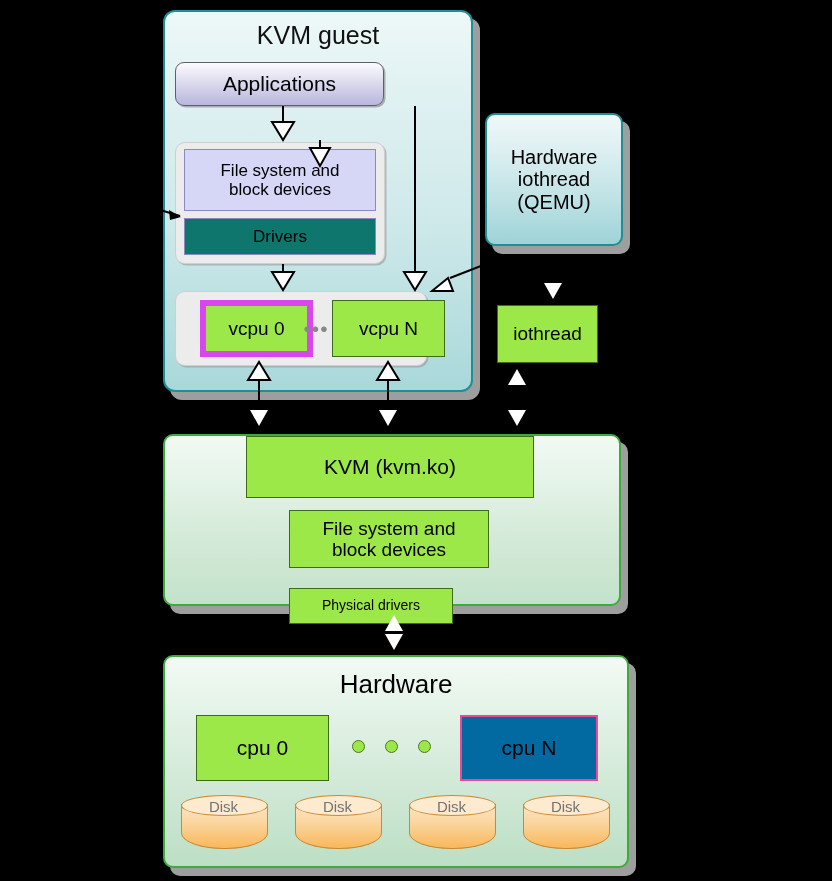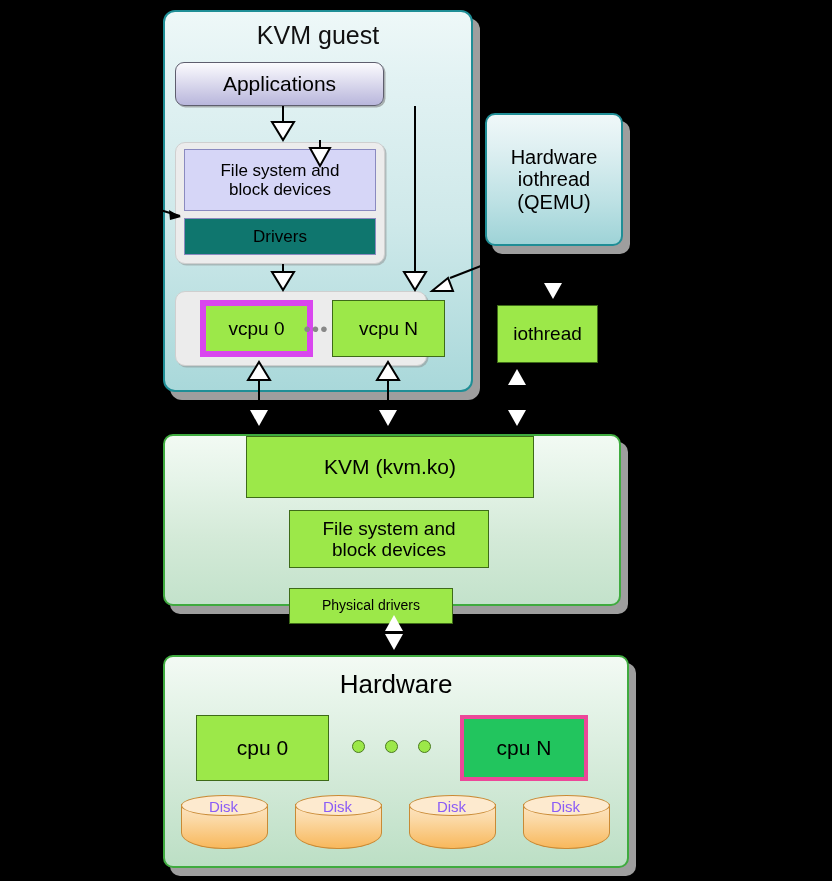--- a/index.html
+++ b/index.html
@@ -115,41 +115,41 @@
     background:linear-gradient(to bottom,#f3faf4 0%,#e6f4e9 22%,#d2e9d7 60%,#bcdfc5 100%);
     border:2px solid #3fab3f;border-radius:10px;
   }
   .hw-shadow{left:170px;top:663px;width:466px;height:213px;border-radius:10px;background:#9e9e9e;}
   .hw-title{left:163px;top:668px;width:466px;height:34px;font-size:26px;}
   .cpu0{
     left:196px;top:715px;width:133px;height:66px;
     background:#9ce849;border:1px solid #3e6b18;font-size:21px;
   }
   .cpuN{
-    left:460px;top:715px;width:128px;height:66px;
-    background:#22c55e;border:4px solid #ec4899;font-size:21px;
+    left:460px;top:715px;width:138px;height:66px;
+    background:#0369a1;border:2px solid #ec4899;font-size:21px;
   }
   .hwdots{position:absolute;top:740px;left:352px;width:100px;height:16px;}
   .hwdot{position:absolute;width:11px;height:11px;border-radius:50%;background:#9ce849;border:1px solid #4a7a20;top:0;}
 
   
   .disk{position:absolute;width:85px;height:58px;}
   .disk .body{
     position:absolute;left:0;top:9px;width:85px;height:44px;
     background:linear-gradient(to bottom,#fde5c4 0%,#fbd9a6 35%,#f8b85c 100%);
     border-left:1px solid #c98a35;border-right:1px solid #c98a35;border-bottom:1px solid #c98a35;
     border-radius:0 0 42px 42px/0 0 16px 16px;
   }
   .disk .top{
     position:absolute;left:0;top:0;width:85px;height:19px;
     background:#fdeacf;border:1px solid #c98a35;border-radius:50%;
   }
   .disk .label{
     position:absolute;left:0;top:2px;width:85px;height:18px;
-    display:flex;align-items:center;justify-content:center;font-size:15px;color:#8b5cf6;z-index:3;
+    display:flex;align-items:center;justify-content:center;font-size:15px;color:#737373;z-index:3;
   }
 
   
   .svg-layer{position:absolute;left:0;top:0;width:832px;height:881px;pointer-events:none;}
 </style>
 </head>
 <body>
 
 <div id="stage">
 

